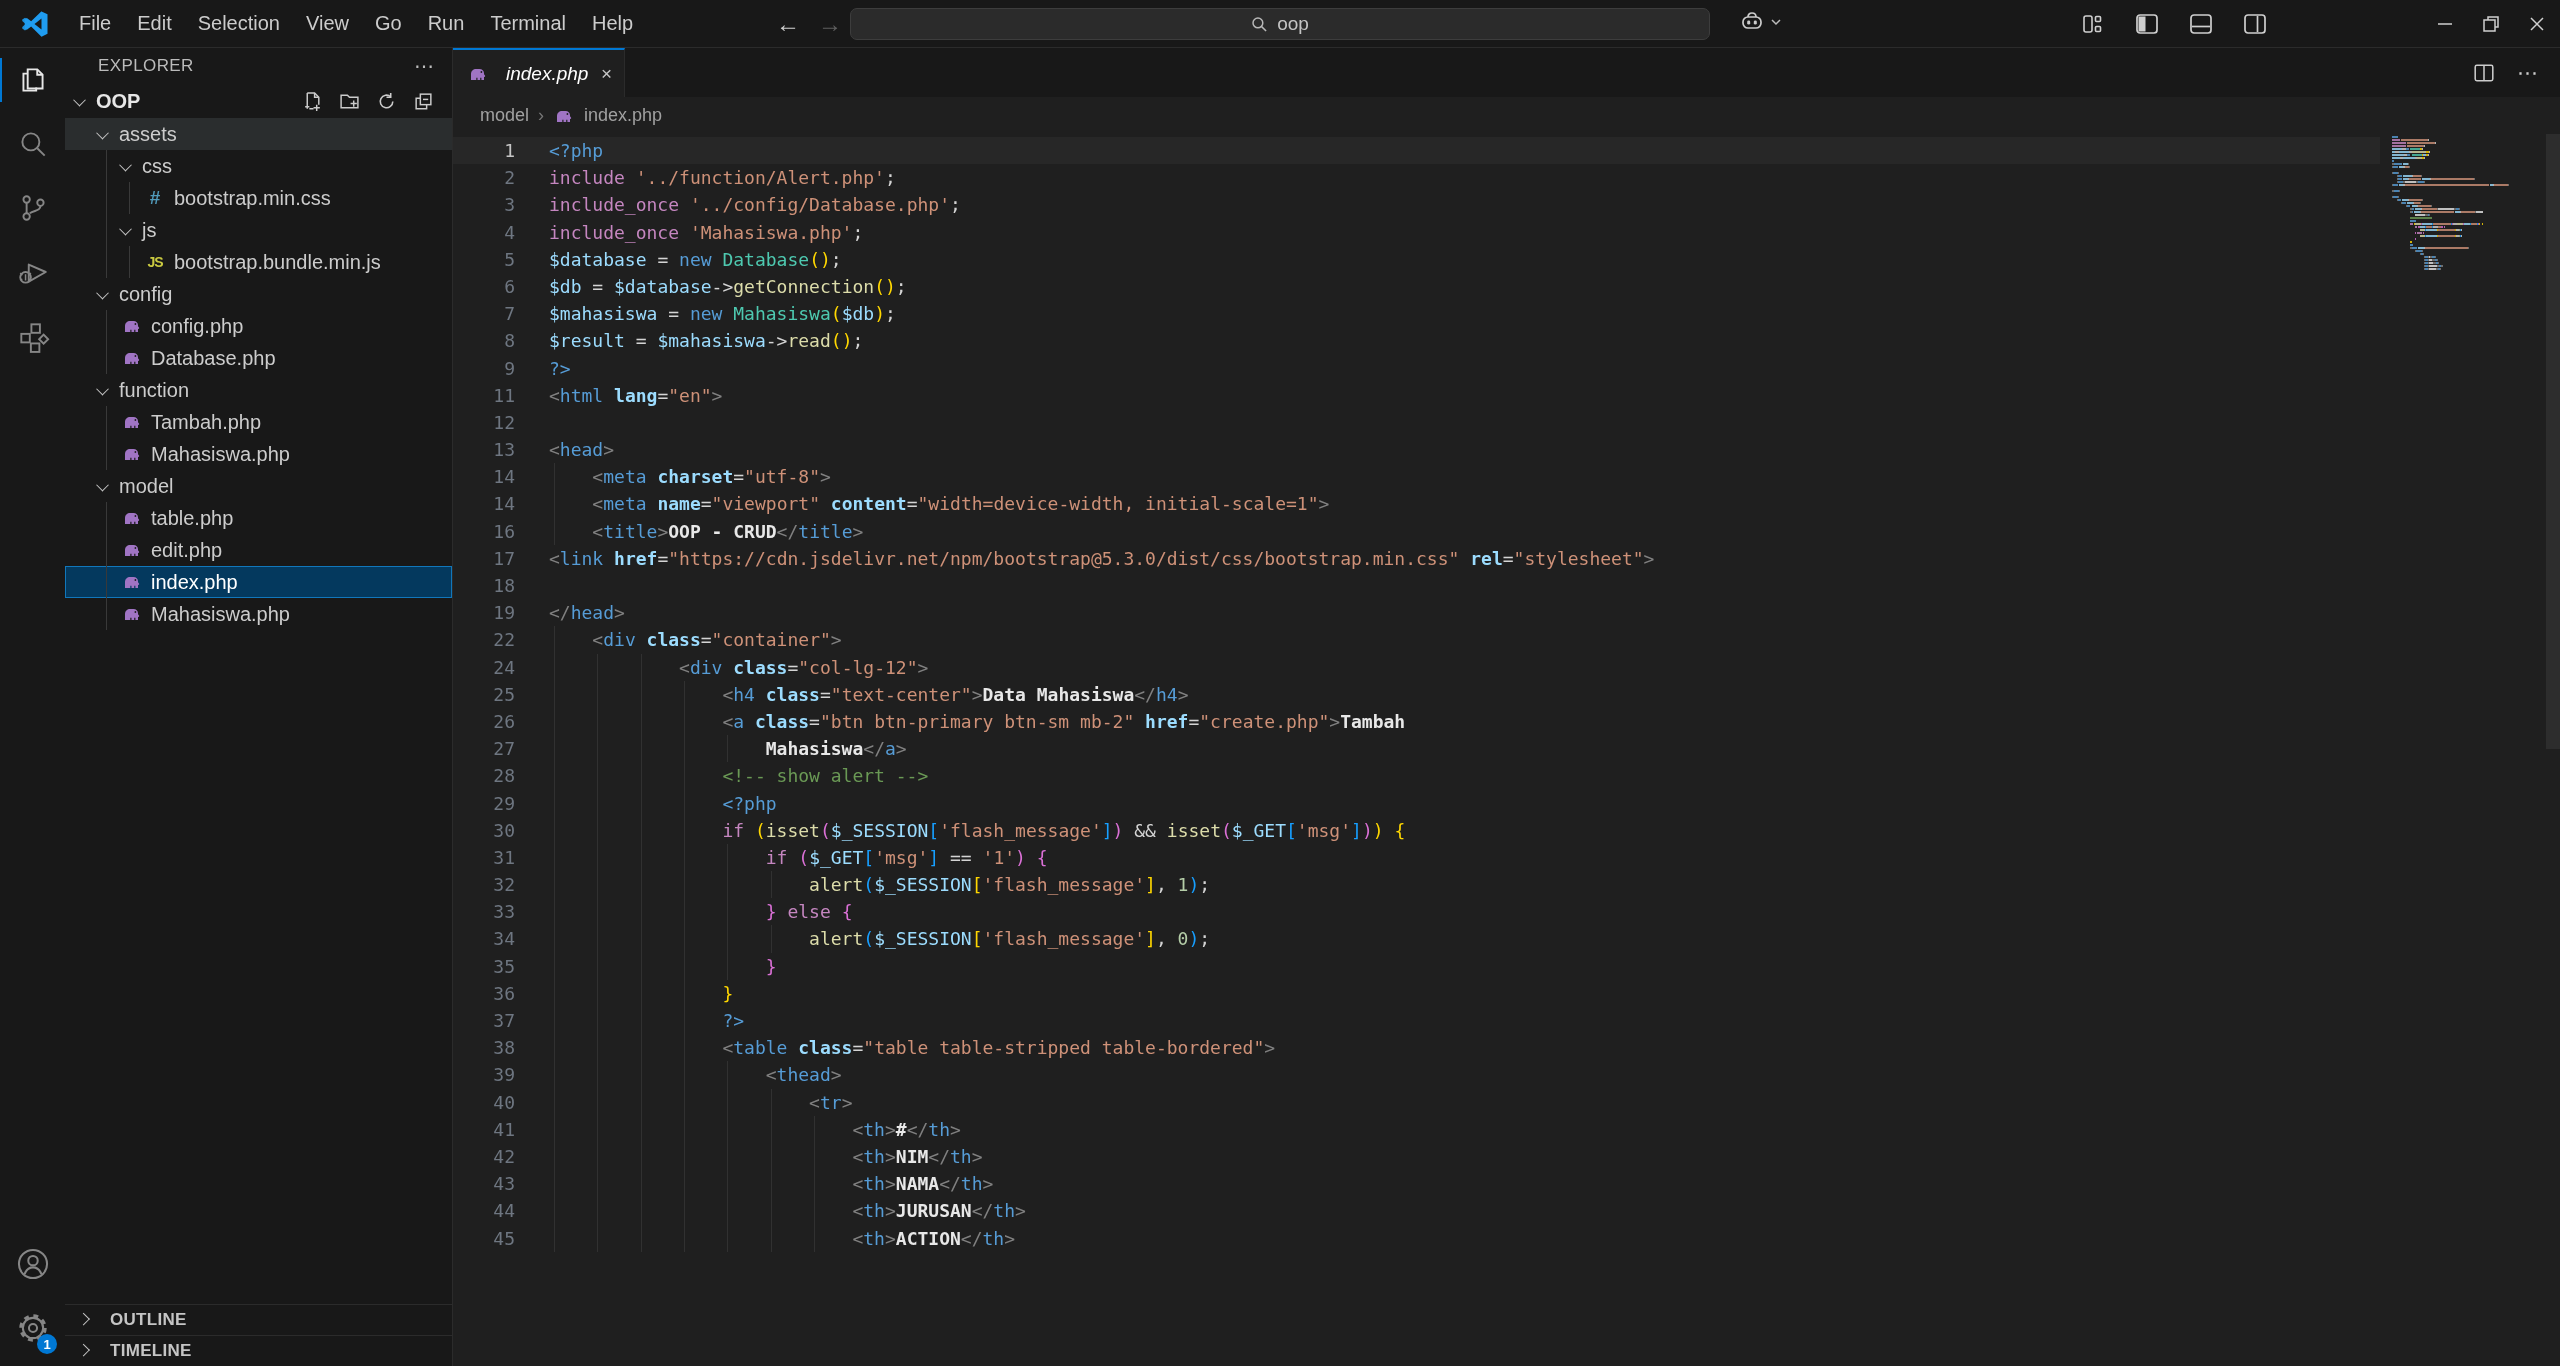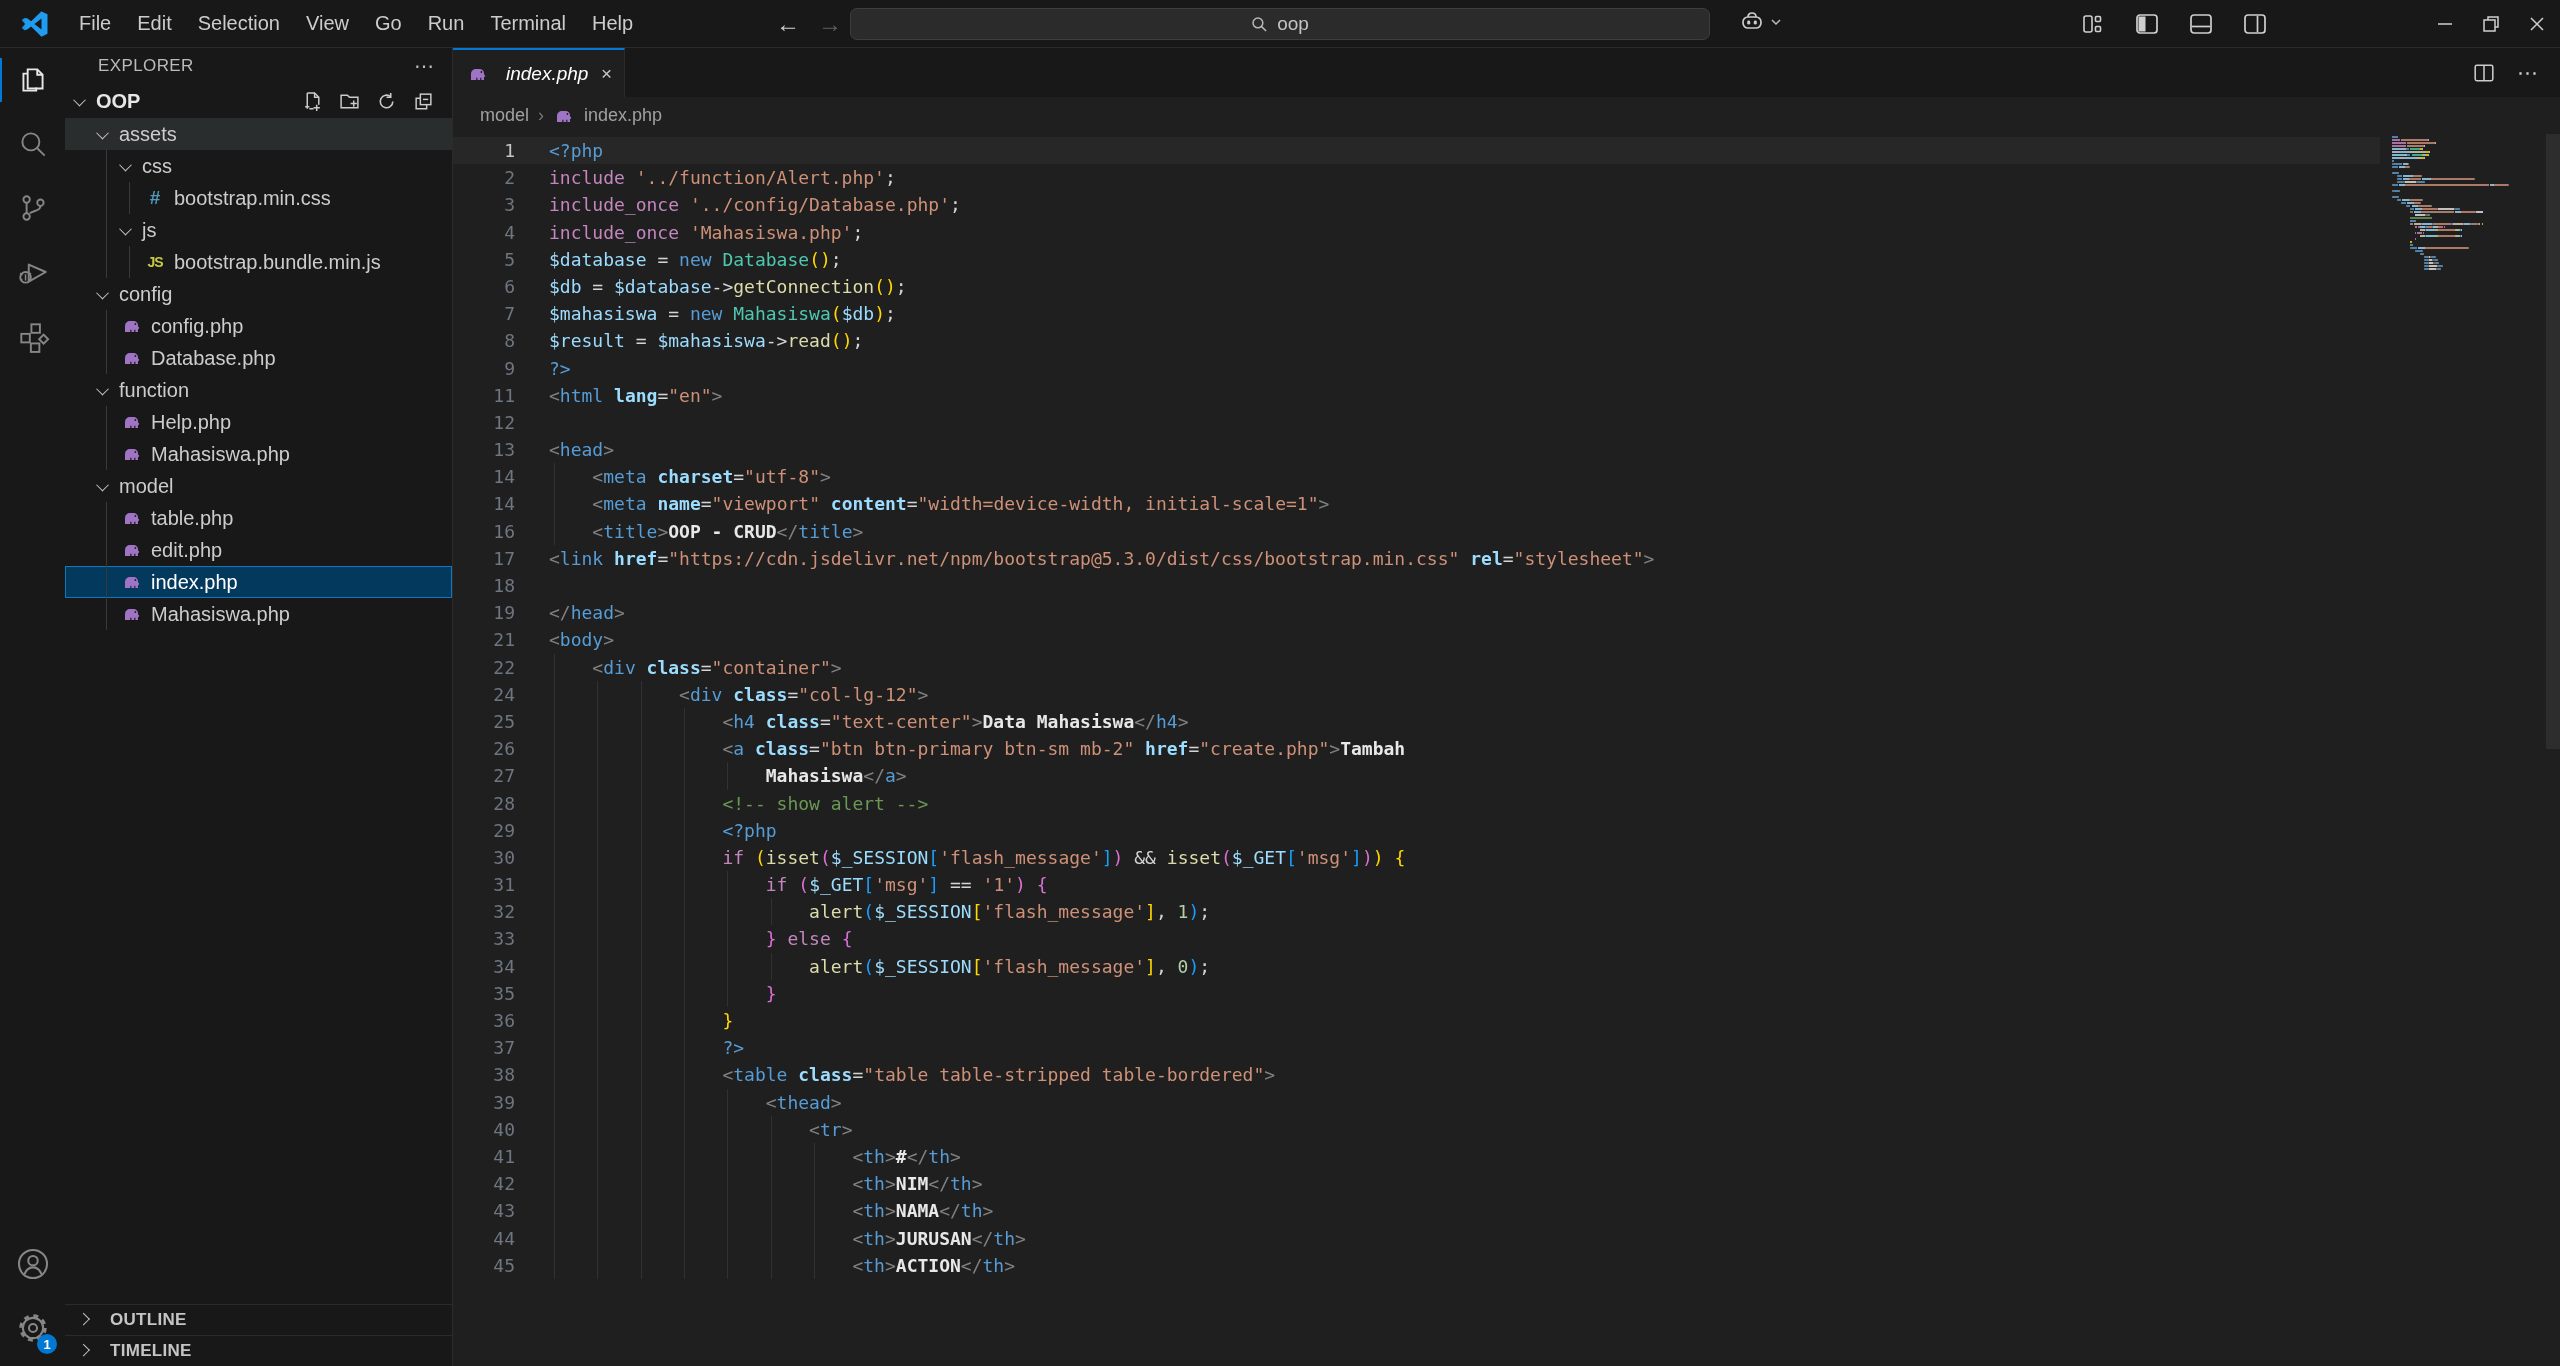--- a/index.html
+++ b/index.html
@@ -324,21 +324,21 @@
         <span>function</span>
       </div>
       <div class="trow" style="padding-left: 56px;">
         <div class="tguide" style="left: 41px;"></div>
         <span class="ficon php">
           <svg width="20" height="20" viewBox="0 0 20 20">
             <path fill="#a074c4" d="M3 16v-6c0-3 2.2-5 5.2-5h3.3c2.6 0 4.5 1.8 4.5 4.2v1l1 1.4c.4.6 0 1.4-.7 1.4H16v3h-2.6v-2.2h-1.2V16h-2.7v-2.2H8.3V16H3z"></path>
             <circle cx="13.4" cy="8" r=".9" fill="#1f1f1f"></circle>
           </svg>
         </span>
-        <span>Help.php</span>
+        <span>Tambah.php</span>
       </div>
       <div class="trow" style="padding-left: 56px;">
         <div class="tguide" style="left: 41px;"></div>
         <span class="ficon php">
           <svg width="20" height="20" viewBox="0 0 20 20">
             <path fill="#a074c4" d="M3 16v-6c0-3 2.2-5 5.2-5h3.3c2.6 0 4.5 1.8 4.5 4.2v1l1 1.4c.4.6 0 1.4-.7 1.4H16v3h-2.6v-2.2h-1.2V16h-2.7v-2.2H8.3V16H3z"></path>
             <circle cx="13.4" cy="8" r=".9" fill="#1f1f1f"></circle>
           </svg>
         </span>
         <span>Mahasiswa.php</span>
@@ -498,24 +498,20 @@
         <span class="ln">17</span>
         <span class="lc"><span class="tok-punc">&lt;</span><span class="tok-tag">link</span><span class="tok-op"> </span><span class="tok-attr">href</span><span class="tok-op">=</span><span class="tok-str">"</span><span class="tok-lnk">https://cdn.jsdelivr.net/npm/bootstrap@5.3.0/dist/css/bootstrap.min.css</span><span class="tok-str">"</span><span class="tok-op"> </span><span class="tok-attr">rel</span><span class="tok-op">=</span><span class="tok-str">"stylesheet"</span><span class="tok-punc">&gt;</span></span>
       </div>
       <div class="cl">
         <span class="ln">18</span>
         <span class="lc"></span>
       </div>
       <div class="cl">
         <span class="ln">19</span>
         <span class="lc"><span class="tok-punc">&lt;/</span><span class="tok-tag">head</span><span class="tok-punc">&gt;</span></span>
-      </div>
-      <div class="cl">
-        <span class="ln">21</span>
-        <span class="lc"><span class="tok-punc">&lt;</span><span class="tok-tag">body</span><span class="tok-punc">&gt;</span></span>
       </div>
       <div class="cl">
         <span class="ln">22</span>
         <span class="lc"><span class="cguide" style="left: 39px;"></span><span>    </span><span class="tok-punc">&lt;</span><span class="tok-tag">div</span><span class="tok-op"> </span><span class="tok-attr">class</span><span class="tok-op">=</span><span class="tok-str">"container"</span><span class="tok-punc">&gt;</span></span>
       </div>
       <div class="cl">
         <span class="ln">24</span>
         <span class="lc"><span class="cguide" style="left: 39px;"></span><span class="cguide" style="left: 82.36px;"></span><span class="cguide" style="left: 125.72px;"></span><span>            </span><span class="tok-punc">&lt;</span><span class="tok-tag">div</span><span class="tok-op"> </span><span class="tok-attr">class</span><span class="tok-op">=</span><span class="tok-str">"col-lg-12"</span><span class="tok-punc">&gt;</span></span>
       </div>
       <div class="cl">

